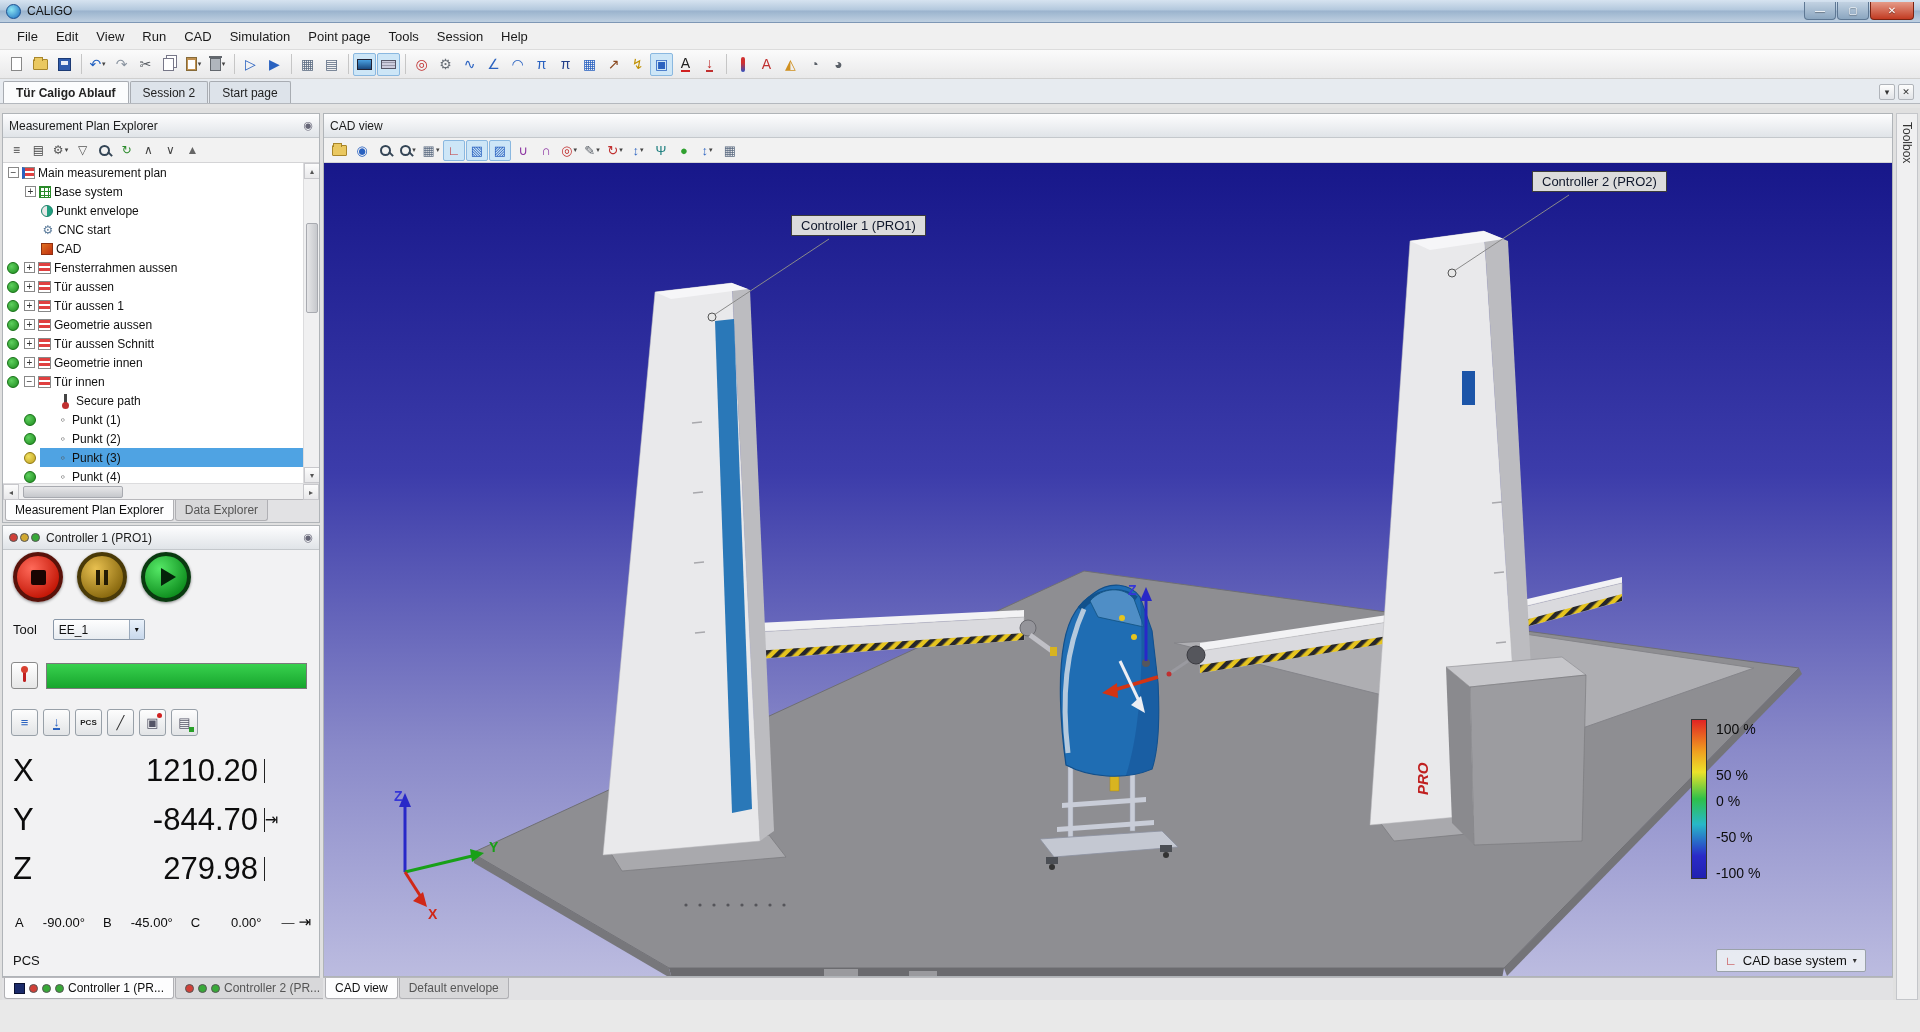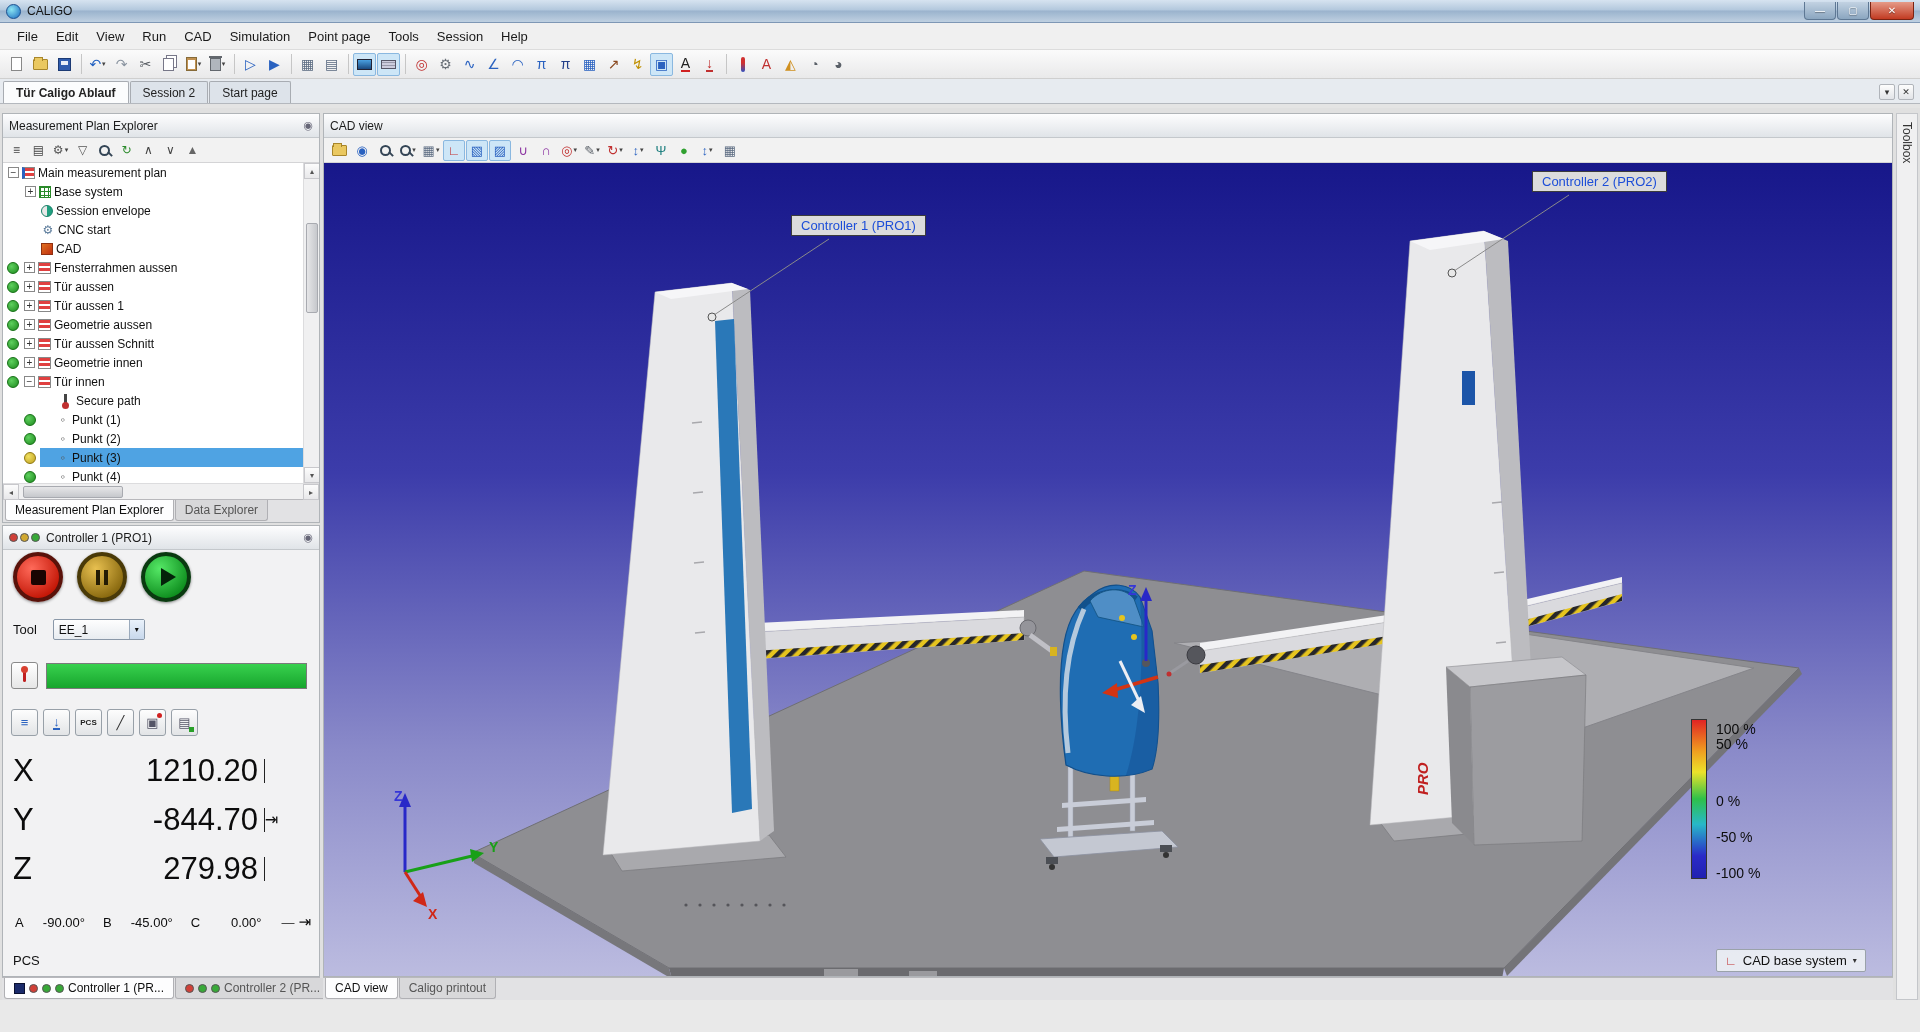--- a/index.html
+++ b/index.html
@@ -162,21 +162,21 @@
   .abc-icon { font-size:15px; }
 
   .pcs-label { position:absolute; top:403px; left:10px; font-size:13px; color:#111; }
 
   
   .cad-panel { left:323px; top:5px; width:1570px; height:864px; }
   .cad-toolbar { height:25px; flex:none; background:#f2f2f2; border-bottom:1px solid #d4d4d6; display:flex; align-items:center; padding-left:4px; }
   .cad-toolbar .tbtn { min-width:22px; height:21px; font-size:13px; }
   .viewport { position:relative; flex:1; overflow:hidden; background:#1b1b90; }
   .scene { position:absolute; left:0; top:0; }
-  .cad-label { position:absolute; background:#dcdcdc; border:1px solid #3c3c3c; padding:2px 9px; font-size:13px; color:#1d4ed8; white-space:nowrap; }
+  .cad-label { position:absolute; background:#dcdcdc; border:1px solid #3c3c3c; padding:2px 9px; font-size:13px; color:#0f172a; white-space:nowrap; }
   #ctl1-label { left:467px; top:52px; }
   #ctl2-label { left:1208px; top:8px; }
   #legend-bar { position:absolute; left:1367px; top:556px; width:16px; height:160px; border:1px solid #333;
     background:linear-gradient(#e02424,#f0a020 20%,#ece22a 33%,#2ec04a 50%,#28b8c8 66%,#2a2ac8 86%,#2020b0); }
   .legend-label { position:absolute; left:1392px; height:18px; font-size:14px; color:#0c0c0c; white-space:nowrap; }
   .base-system { position:absolute; left:1392px; top:786px; height:23px; display:flex; align-items:center; gap:6px; padding:0 8px;
     font-size:13px; color:#101010; background:rgba(236,239,243,.92); border:1px solid #9aa2aa; border-radius:2px; }
   .bs-icon { color:#c03030; font-weight:bold; font-size:12px; }
   .bs-arrow { font-size:8px; color:#333; }
 
@@ -394,21 +394,21 @@
                 <span class="texp">+</span>
                 <span class="ticon ti-table"></span>
                 <span class="tlabel">Base system</span>
               </span>
             </div>
             <div class="trow">
               <span class="tind" style="width: 21px;"></span>
               <span class="rmain">
                 <span class="tspace"></span>
                 <span class="ticon ti-safety"></span>
-                <span class="tlabel">Session envelope</span>
+                <span class="tlabel">Punkt envelope</span>
               </span>
             </div>
             <div class="trow">
               <span class="tind" style="width: 21px;"></span>
               <span class="rmain">
                 <span class="tspace"></span>
                 <span class="ticon ti-gear">⚙</span>
                 <span class="tlabel">CNC start</span>
               </span>
             </div>
@@ -843,21 +843,21 @@
 
           <line x1="505" y1="76" x2="390" y2="152" stroke="#8a8a8a" stroke-width="1"></line>
           <line x1="1245" y1="32" x2="1130" y2="108" stroke="#8a8a8a" stroke-width="1"></line>
         </svg>
 
         <div class="cad-label" id="ctl1-label">Controller 1 (PRO1)</div>
         <div class="cad-label" id="ctl2-label">Controller 2 (PRO2)</div>
         <div id="legend-bar"></div>
         <div id="legend-labels">
             <div class="legend-label" style="top: 558px;">100 %</div>
-            <div class="legend-label" style="top: 573px;">50 %</div>
+            <div class="legend-label" style="top: 604px;">50 %</div>
             <div class="legend-label" style="top: 630px;">0 %</div>
             <div class="legend-label" style="top: 666px;">-50 %</div>
             <div class="legend-label" style="top: 702px;">-100 %</div>
           </div>
         <div class="base-system">
           <span class="bs-icon">∟</span>
           <span>CAD base system</span>
           <span class="bs-arrow">▾</span>
         </div>
       </div>
@@ -876,21 +876,21 @@
           <span class="led g"></span>
           <span class="led g"></span>
           <span>Controller 2 (PR...</span>
         </div>
       </div>
     <div class="btabs" id="cad-tabs">
         <div class="btab active">
           <span>CAD view</span>
         </div>
         <div class="btab">
-          <span>Caligo printout</span>
+          <span>Default envelope</span>
         </div>
       </div>
 
     <div class="toolbox-strip">
       <span class="toolbox-label">Toolbox</span>
     </div>
 
     <div class="bottom-fill" style="top:892px"></div>
 
   </div>

